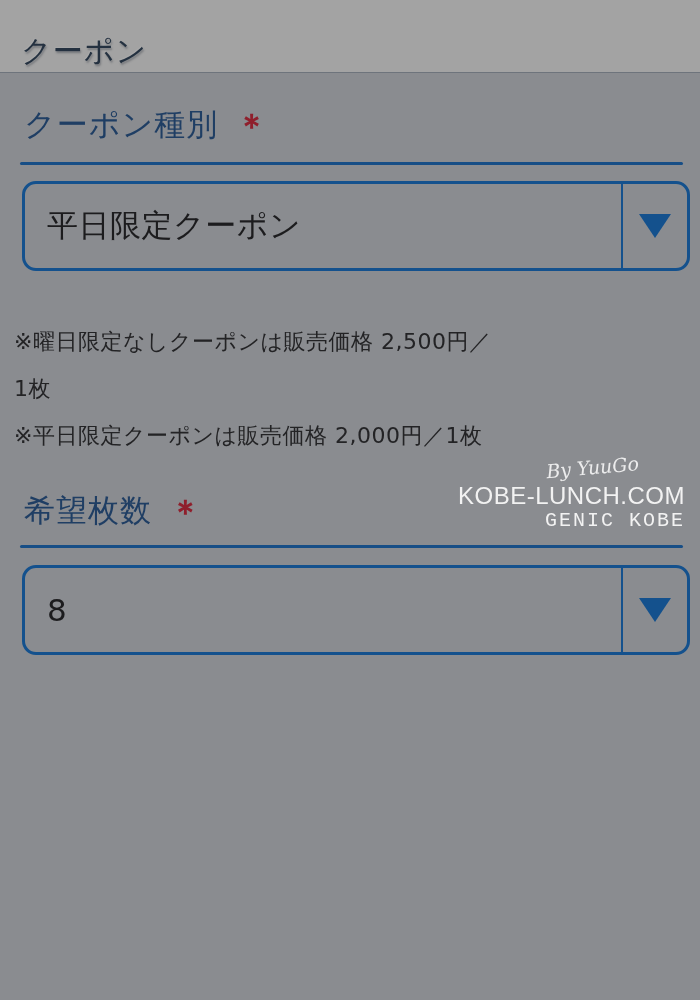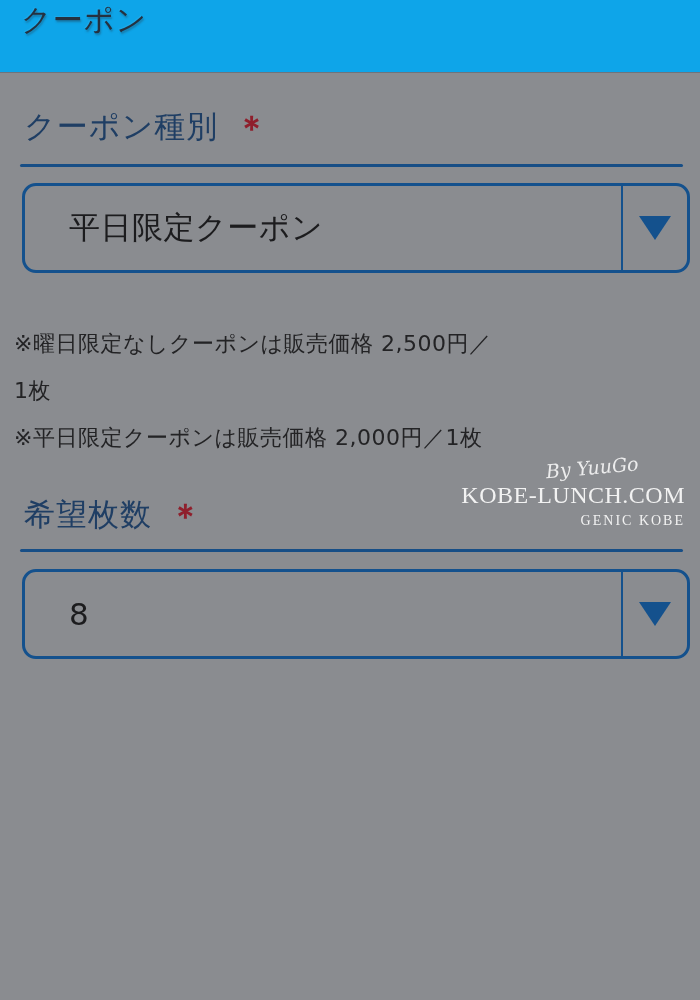--- a/index.html
+++ b/index.html
@@ -8,23 +8,23 @@
     background: #8a8c90;
     font-family: "DejaVu Sans", "Liberation Sans", sans-serif;
     overflow: hidden;
     position: relative;
   }
   .screen { width: 700px; height: 1000px; position: relative; }
 
   
   .appbar {
     height: 72px;
-    background: #0ea5e9;
+    background: #a3a3a3;
     border-bottom: 1px solid #6e747c;
-    display: flex; align-items: flex-start;
+    display: flex; align-items: flex-end;
   }
   .appbar-title {
     margin: 0 0 0 21px;
     font-size: 30px;
     font-weight: 500;
     color: #243140;
     letter-spacing: 1px;
     text-shadow: 1px 2px 2px rgba(40,46,56,0.35), -1px -1px 0 rgba(255,255,255,0.06);
   }
 
@@ -33,20 +33,21 @@
     margin: 32px 16px 0 24px;
     line-height: 42px;
     white-space: nowrap;
   }
   .label-row.mt2 { }
   .field-label {
     font-size: 31px;
     font-weight: 500;
     color: #1f3e64;
     letter-spacing: 1px;
+    font-family: Liberation Mono, monospace;
   }
   .required-mark {
     font-size: 33px;
     font-weight: bold;
     color: #8f1f2c;
     margin-left: 12px;
     vertical-align: -2px;
   }
   .rule {
     height: 3px;
@@ -65,21 +66,21 @@
     display: flex;
     align-items: stretch;
     background: transparent;
     cursor: pointer;
   }
   .select.s2 { margin-top: 17px; }
   .select-value {
     flex: 1;
     display: flex;
     align-items: center;
-    padding-left: 44px;
+    padding-left: 22px;
     font-size: 31px;
     color: #1c1c1e;
     letter-spacing: 0.5px;
     overflow: hidden;
     white-space: nowrap;
   }
   .select-arrow-zone {
     width: 64px;
     border-left: 2px solid #14518d;
     display: flex;
@@ -120,29 +121,29 @@
     font-family: "DejaVu Serif", serif;
     font-style: italic;
     font-size: 19px;
     line-height: 22px;
     margin-right: 46px;
     transform: rotate(-5deg);
     opacity: 0.95;
   }
   .wm-site {
     display: block;
-    font-family: Liberation Serif, serif;
+    font-family: Liberation Sans, sans-serif;
     font-size: 24px;
     line-height: 27px;
     letter-spacing: 0.5px;
   }
   .wm-credit {
     display: block;
-    font-family: Liberation Serif, serif;
-    font-size: 14px;
+    font-family: Liberation Mono, monospace;
+    font-size: 20px;
     line-height: 24px;
     letter-spacing: 2px;
   }
 </style>
 </head>
 <body>
 
 <div class="screen">
 
   <header class="appbar">

